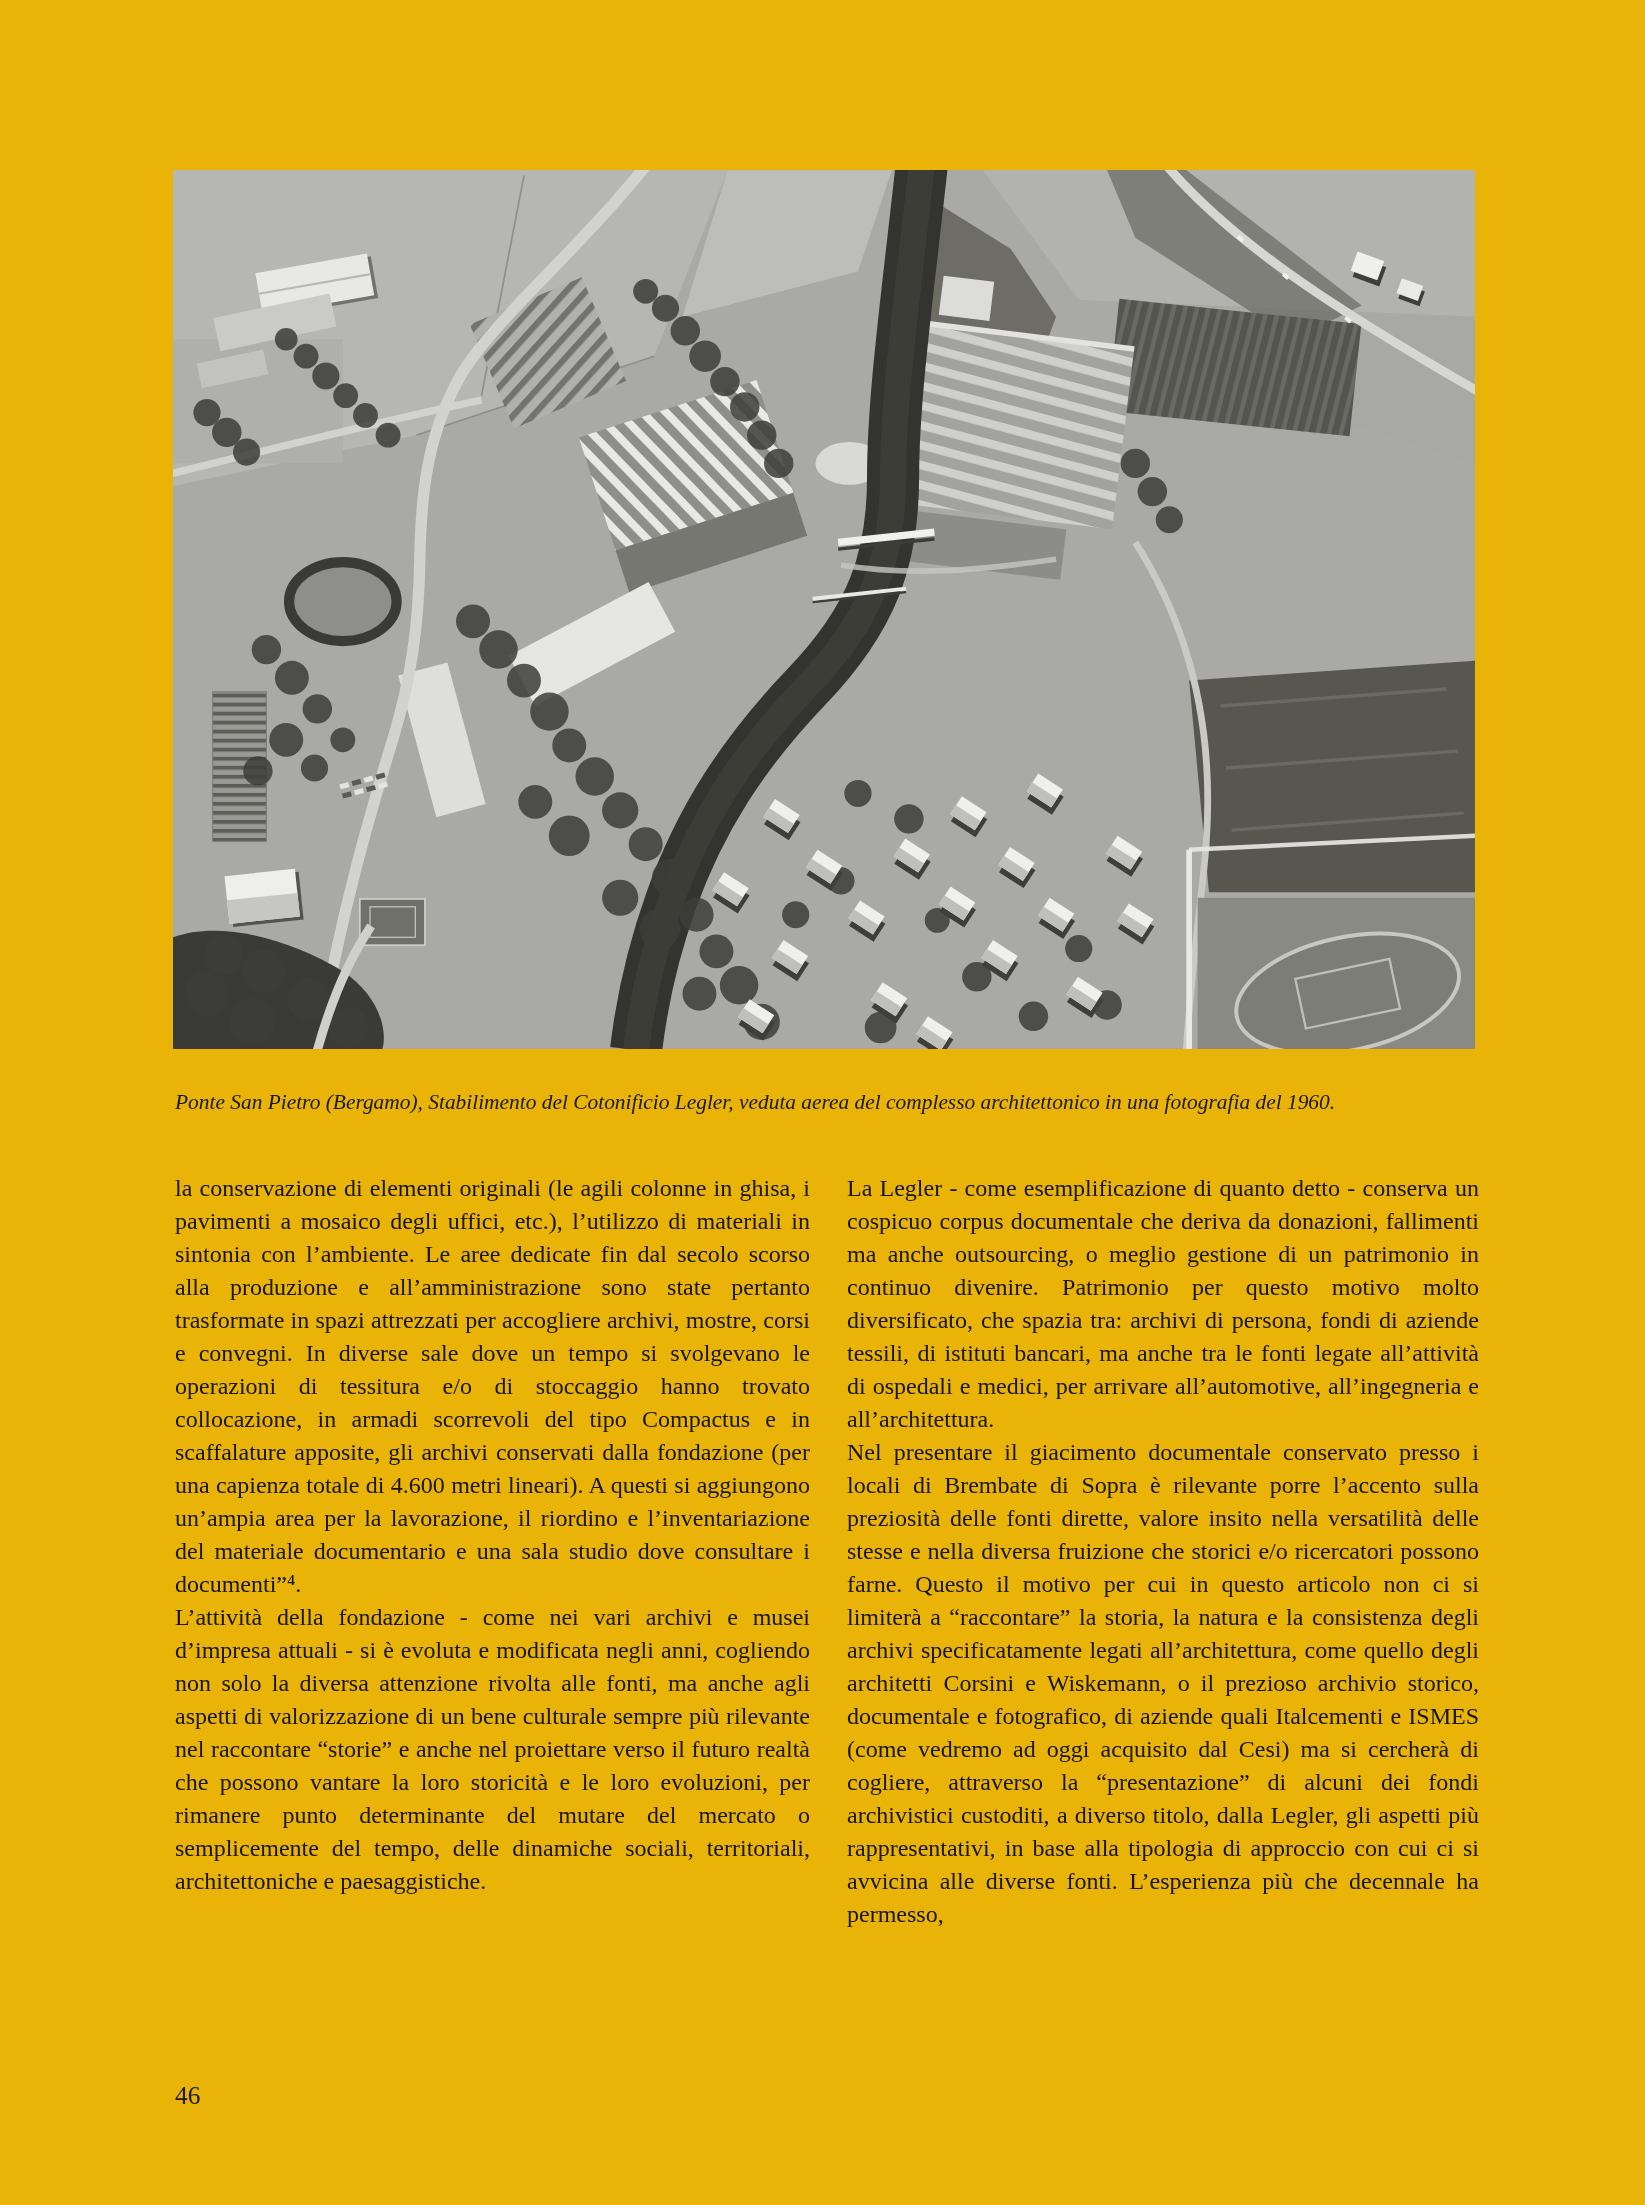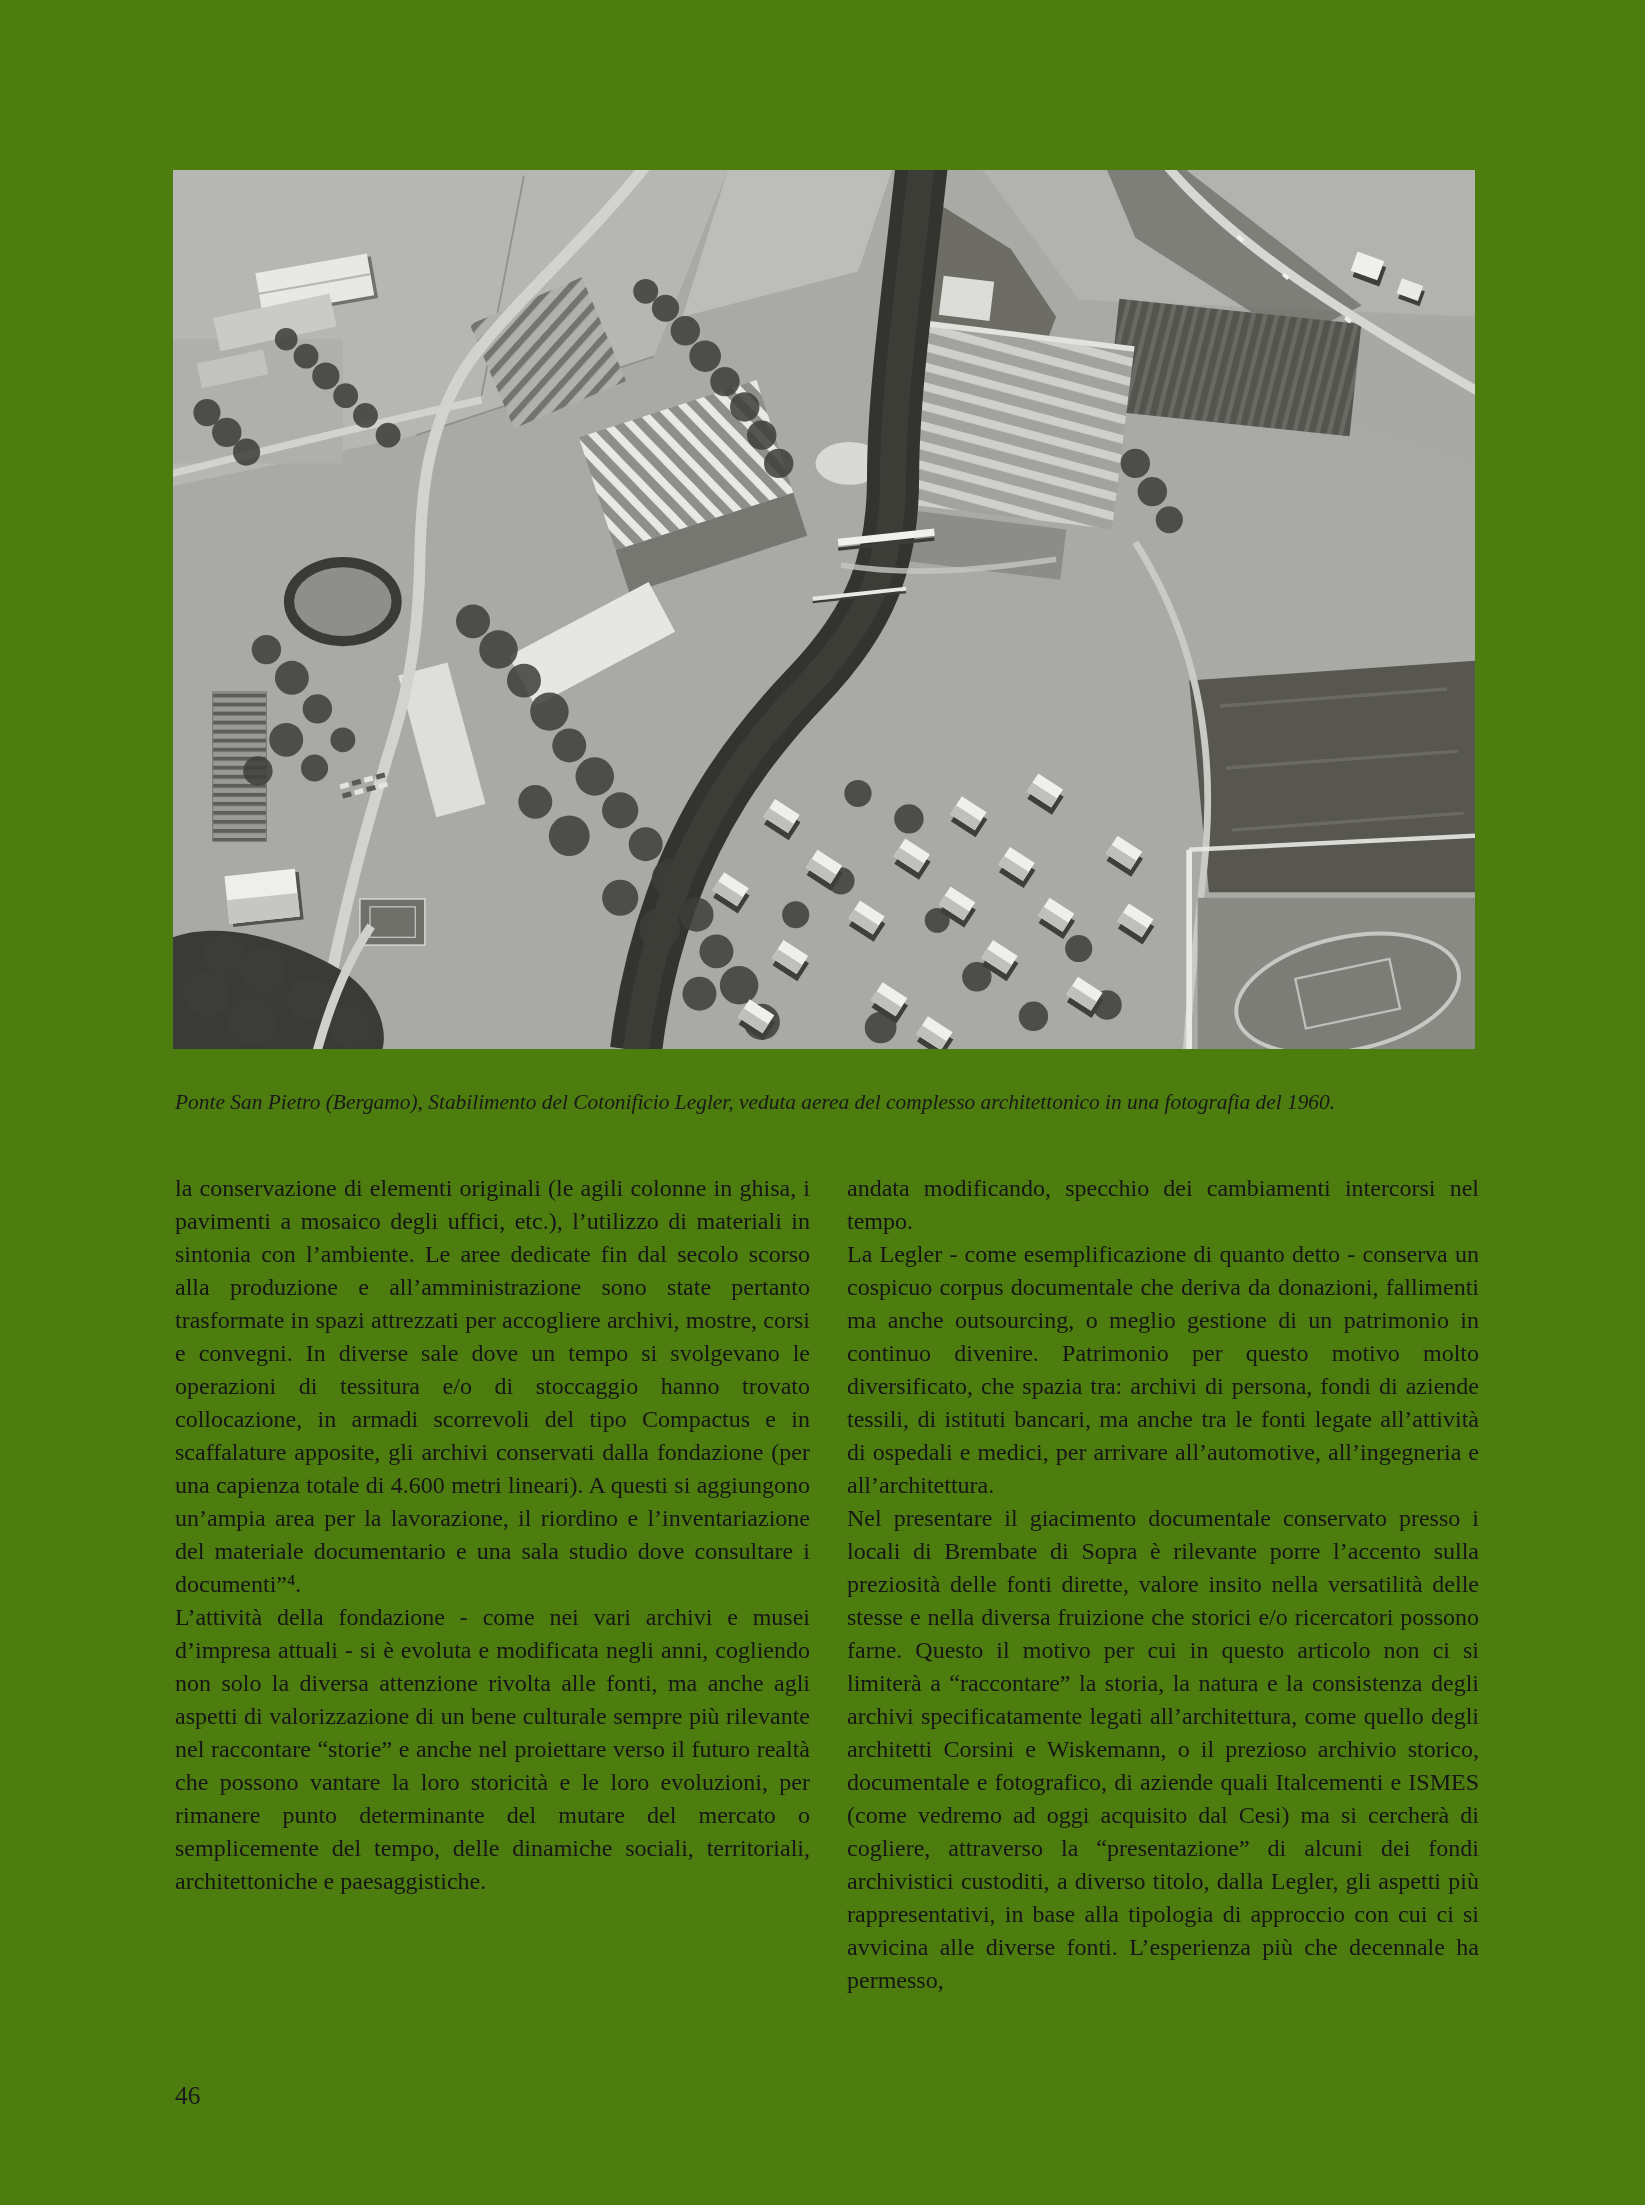--- a/index.html
+++ b/index.html
@@ -1,19 +1,19 @@
 <!DOCTYPE html>
 <html style="font-size:9px"><head>
 <meta charset="utf-8">
 <style>
   html,body{margin:0;padding:0;background:#e8e8e8;}
   .page{
     position:relative;
     width:1645px;height:2205px;
-    background:#4d7c0f;
+    background:#eab308;
     font-family:"Liberation Serif","DejaVu Serif",serif;
     color:#1a1a1a;
     overflow:hidden;
   }
   .photo{
     position:absolute;left:173px;top:170px;width:1302px;height:879px;
     background:#a9a9a5;overflow:hidden;
   }
   .photo svg{display:block;width:100%;height:100%;}
   .caption{
@@ -331,21 +331,20 @@
   </figure>
 
   <div class="caption">Ponte San Pietro (Bergamo), Stabilimento del Cotonificio Legler, veduta aerea del complesso architettonico in una fotografia del 1960.</div>
 
   <div class="columns">
     <div class="col col-left">
       <p>la conservazione di elementi originali (le agili colonne in ghisa, i pavimenti a mosaico degli uffici, etc.), l’utilizzo di materiali in sintonia con l’ambiente. Le aree dedicate fin dal secolo scorso alla produzione e all’amministrazione sono state pertanto trasformate in spazi attrezzati per accogliere archivi, mostre, corsi e convegni. In diverse sale dove un tempo si svolgevano le operazioni di tessitura e/o di stoccaggio hanno trovato collocazione, in armadi scorrevoli del tipo Compactus e in scaffalature apposite, gli archivi conservati dalla fondazione (per una capienza totale di 4.600 metri lineari). A questi si aggiungono un’ampia area per la lavorazione, il riordino e l’inventariazione del materiale documentario e una sala studio dove consultare i documenti”⁴.</p>
       <p>L’attività della fondazione - come nei vari archivi e musei d’impresa attuali - si è evoluta e modificata negli anni, cogliendo non solo la diversa attenzione rivolta alle fonti, ma anche agli aspetti di valorizzazione di un bene culturale sempre più rilevante nel raccontare “storie” e anche nel proiettare verso il futuro realtà che possono vantare la loro storicità e le loro evoluzioni, per rimanere punto determinante del mutare del mercato o semplicemente del tempo, delle dinamiche sociali, territoriali, architettoniche e paesaggistiche.</p>
     </div>
     <div class="col col-right">
-      <p>andata modificando, specchio dei cambiamenti intercorsi nel tempo.</p>
       <p>La Legler - come esemplificazione di quanto detto - conserva un cospicuo corpus documentale che deriva da donazioni, fallimenti ma anche outsourcing, o meglio gestione di un patrimonio in continuo divenire. Patrimonio per questo motivo molto diversificato, che spazia tra: archivi di persona, fondi di aziende tessili, di istituti bancari, ma anche tra le fonti legate all’attività di ospedali e medici, per arrivare all’automotive, all’ingegneria e all’architettura.</p>
       <p>Nel presentare il giacimento documentale conservato presso i locali di Brembate di Sopra è rilevante porre l’accento sulla preziosità delle fonti dirette, valore insito nella versatilità delle stesse e nella diversa fruizione che storici e/o ricercatori possono farne. Questo il motivo per cui in questo articolo non ci si limiterà a “raccontare” la storia, la natura e la consistenza degli archivi specificatamente legati all’architettura, come quello degli architetti Corsini e Wiskemann, o il prezioso archivio storico, documentale e fotografico, di aziende quali Italcementi e ISMES (come vedremo ad oggi acquisito dal Cesi) ma si cercherà di cogliere, attraverso la “presentazione” di alcuni dei fondi archivistici custoditi, a diverso titolo, dalla Legler, gli aspetti più rappresentativi, in base alla tipologia di approccio con cui ci si avvicina alle diverse fonti. L’esperienza più che decennale ha permesso,</p>
     </div>
   </div>
 
   <div class="pagenum">46</div>
 
 </div>
 
 

